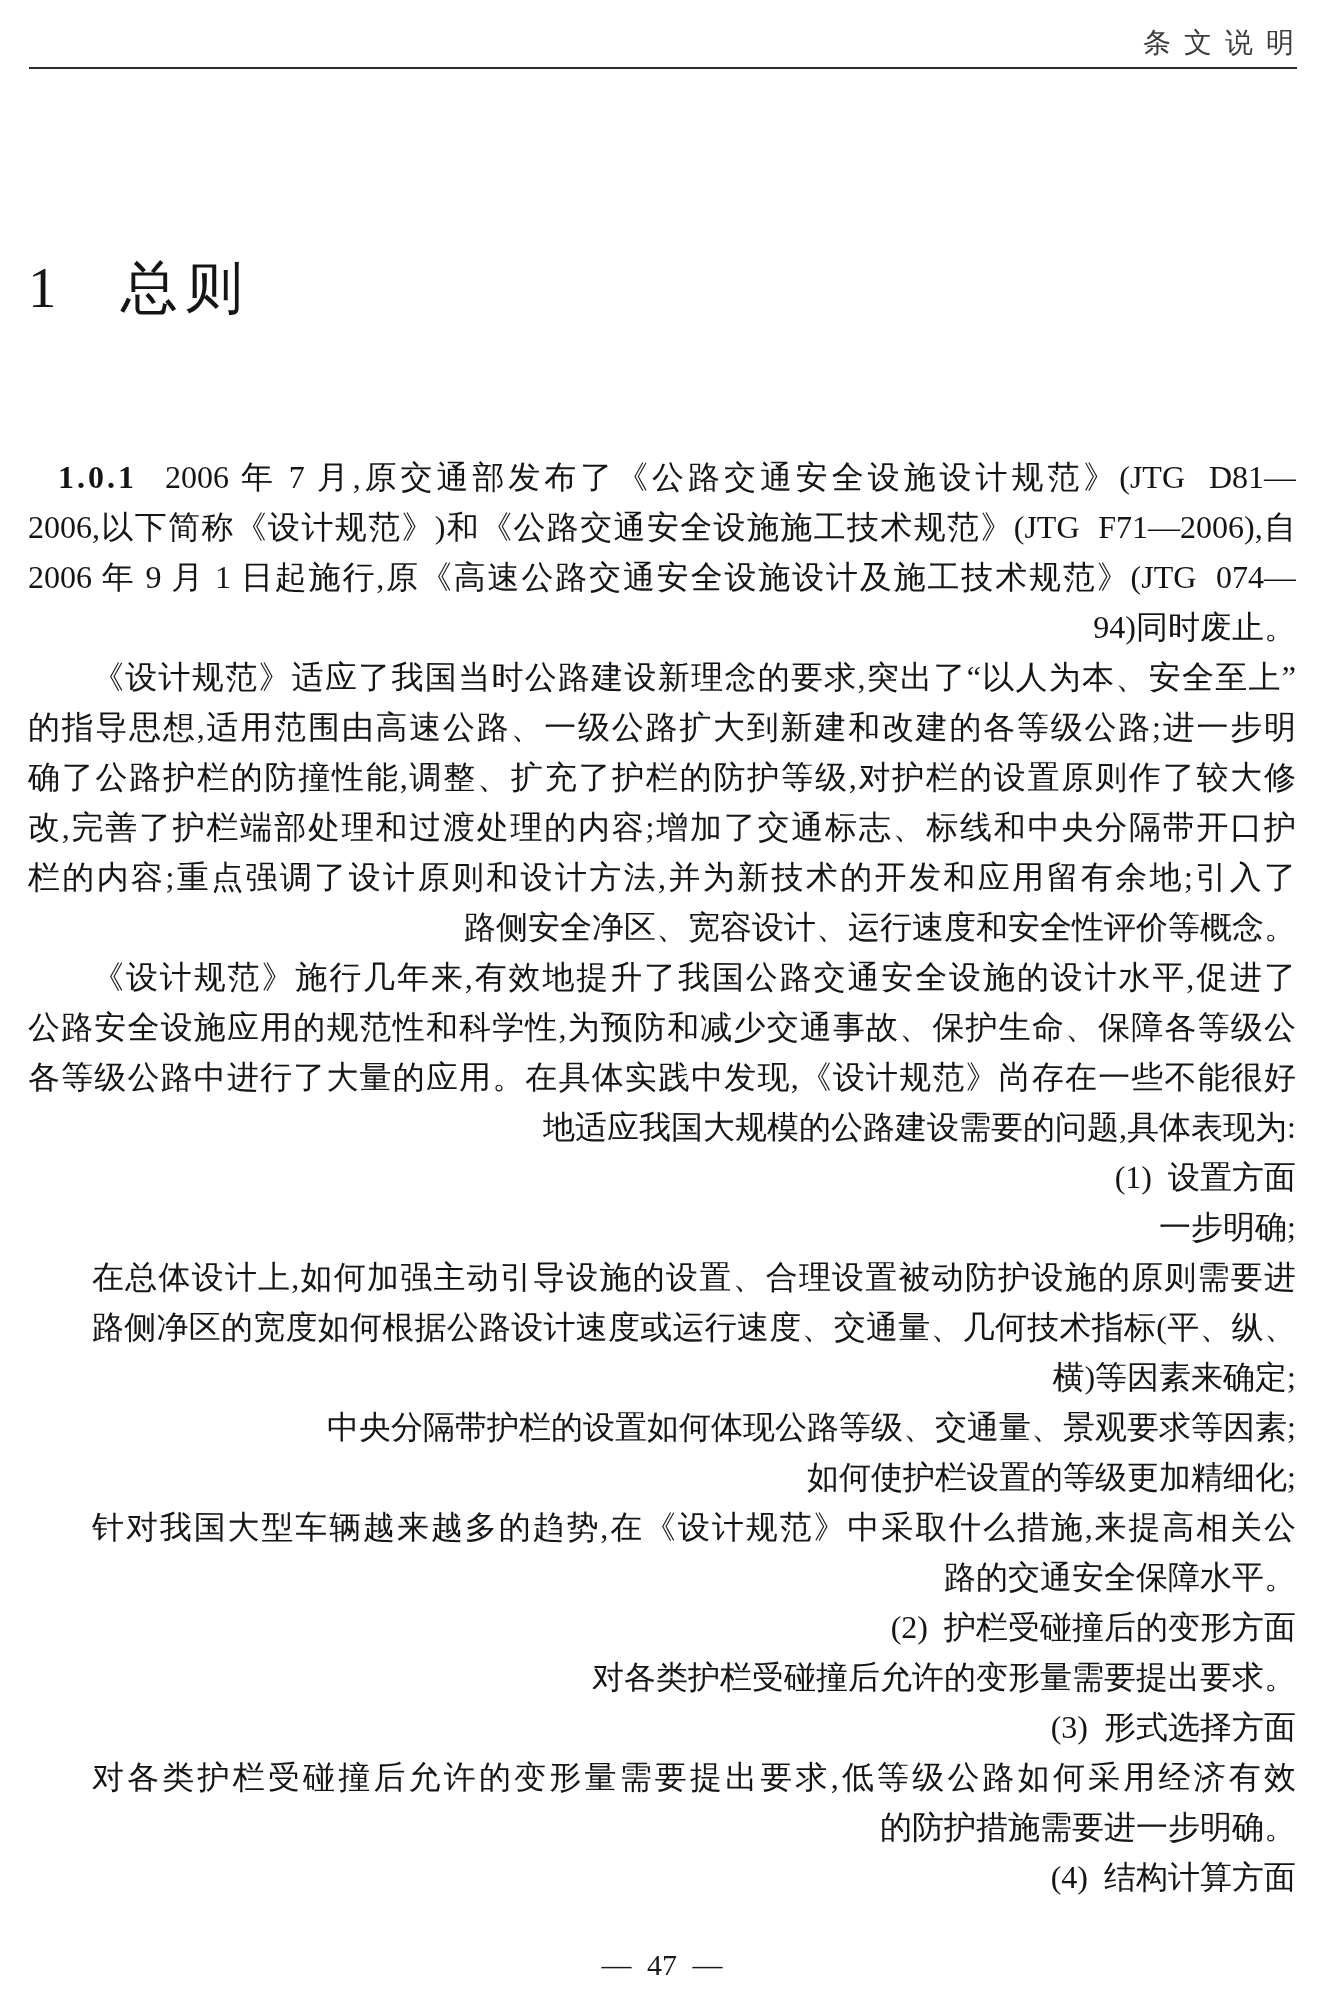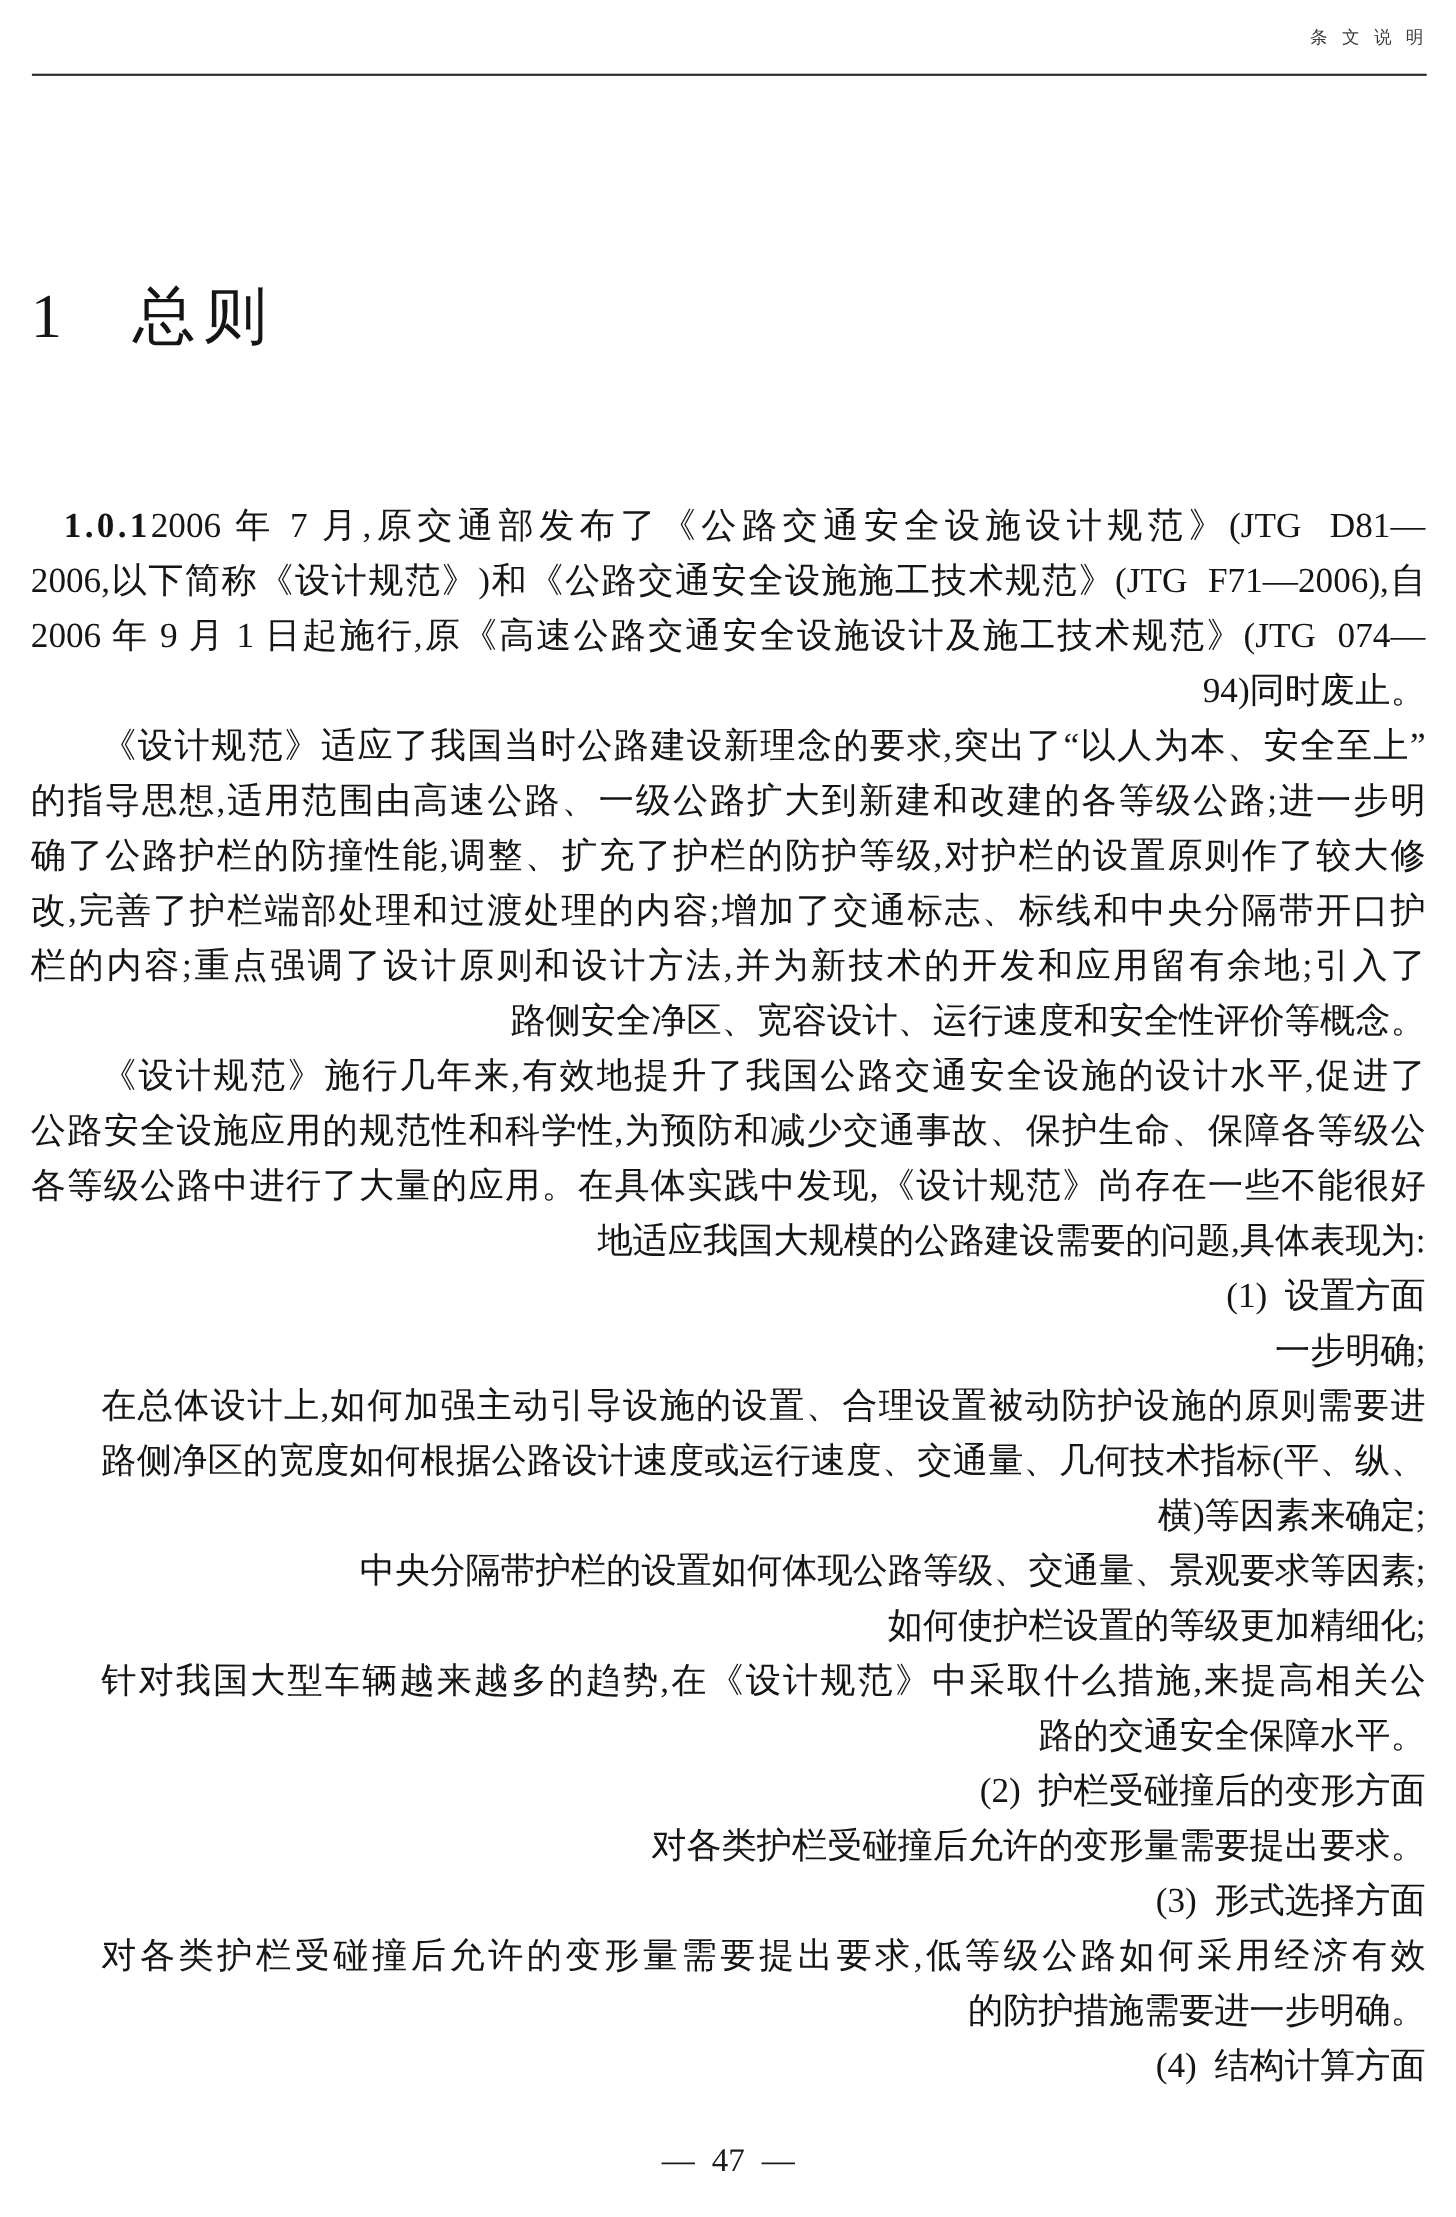--- a/index.html
+++ b/index.html
@@ -10,21 +10,21 @@
     background: #ffffff;
     color: #151515;
     font-family: "Liberation Serif", "DejaVu Serif", serif;
     overflow: hidden;
   }
   .running-header {
     position: absolute;
     top: 24px;
     right: 17px; 
     font-family: "Liberation Sans", "DejaVu Sans", sans-serif;
-    font-size: 16px;
+    font-size: 28px;
     letter-spacing: 13px;
     color: #3c3c3c;
     white-space: nowrap;
   }
   .header-rule {
     position: absolute;
     top: 67px;
     left: 29px;
     width: 1268px;
     height: 2px;
@@ -55,20 +55,21 @@
     white-space: pre-wrap;
     overflow: hidden;
     text-align: right;
   }
   .line.ind1 { padding-left: 30px; }
   .line.ind2 { padding-left: 64px; }
   .line.just { text-align: justify; text-align-last: justify; }
   .clause-label {
     font-weight: bold;
     letter-spacing: 3px;
+    margin-right: 28px;
   }
   .page-number {
     position: absolute;
     top: 1948px;
     left: 0;
     width: 100%;
     text-align: center;
     font-size: 30px;
     word-spacing: 8px;
     color: #1a1a1a;

